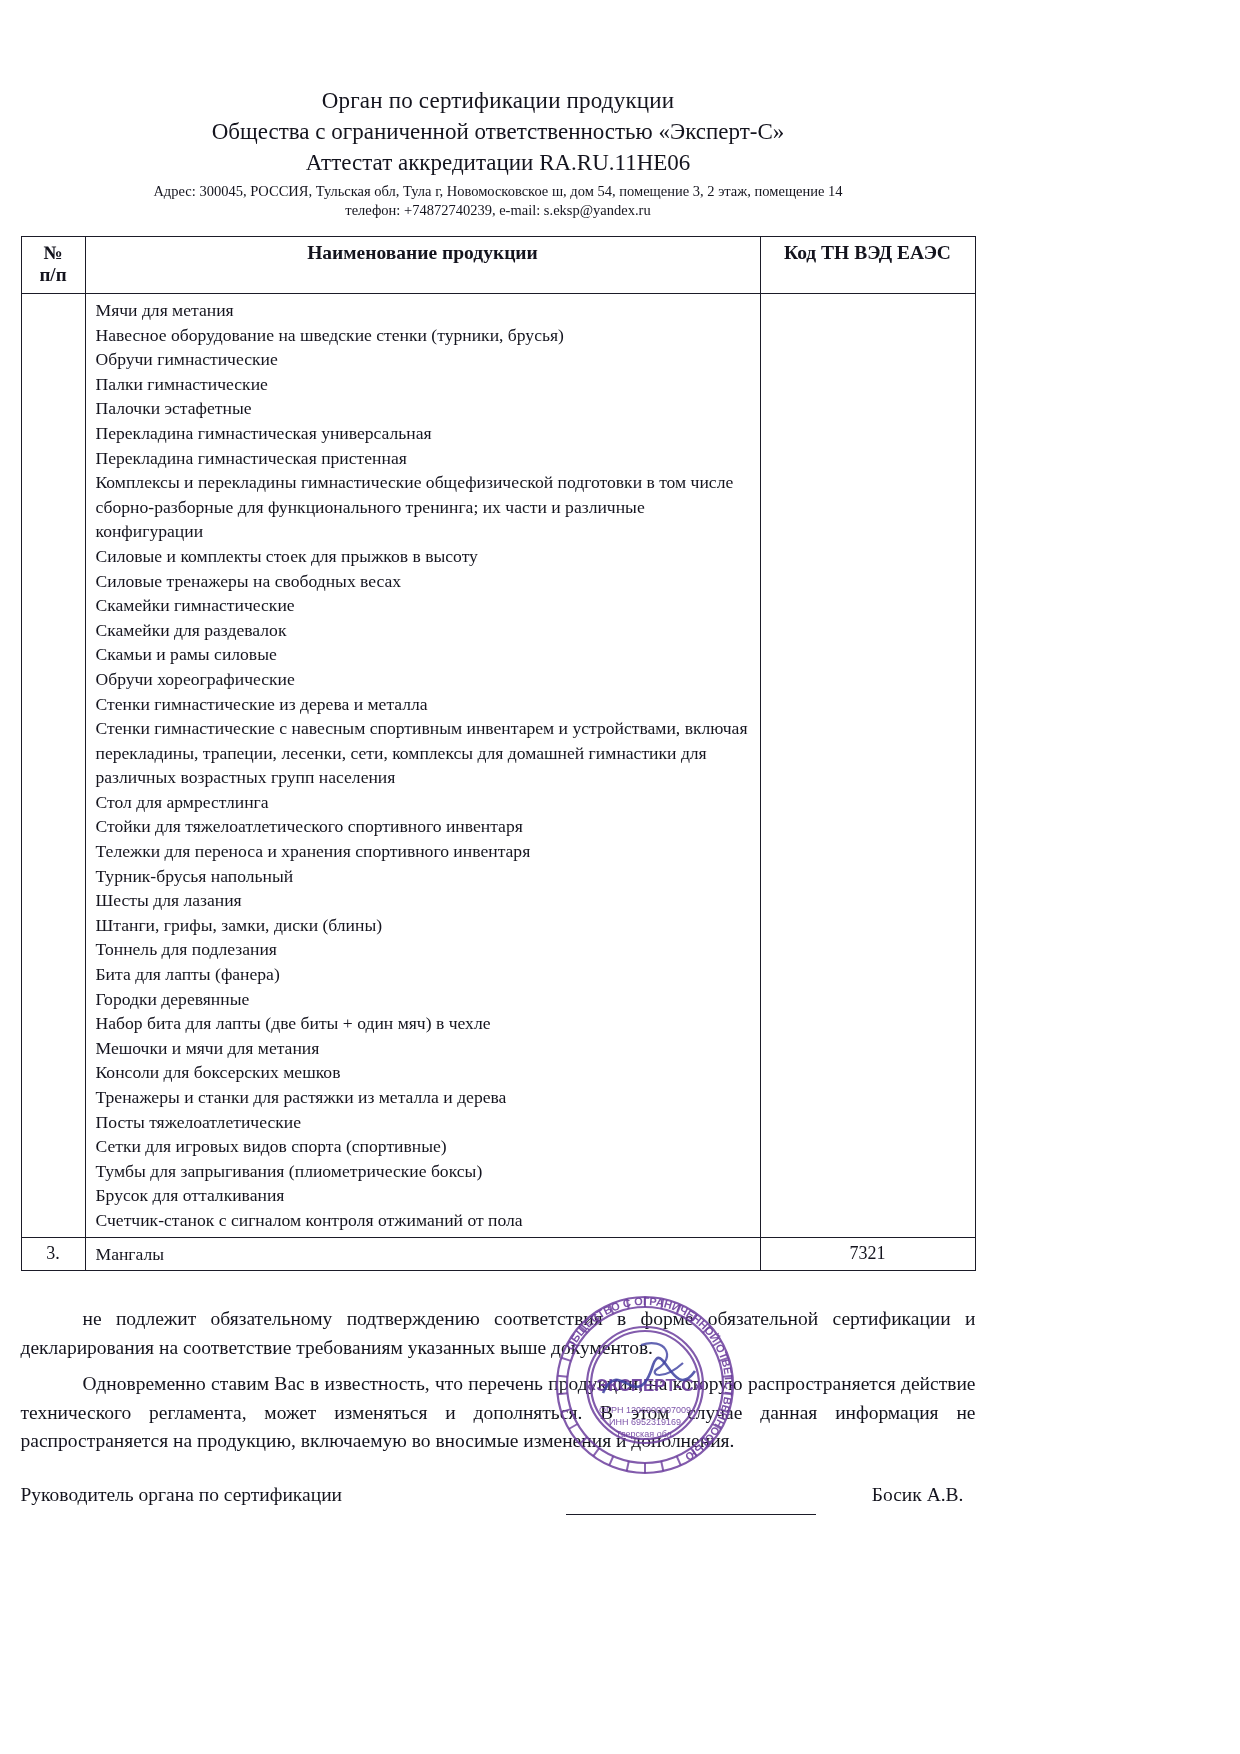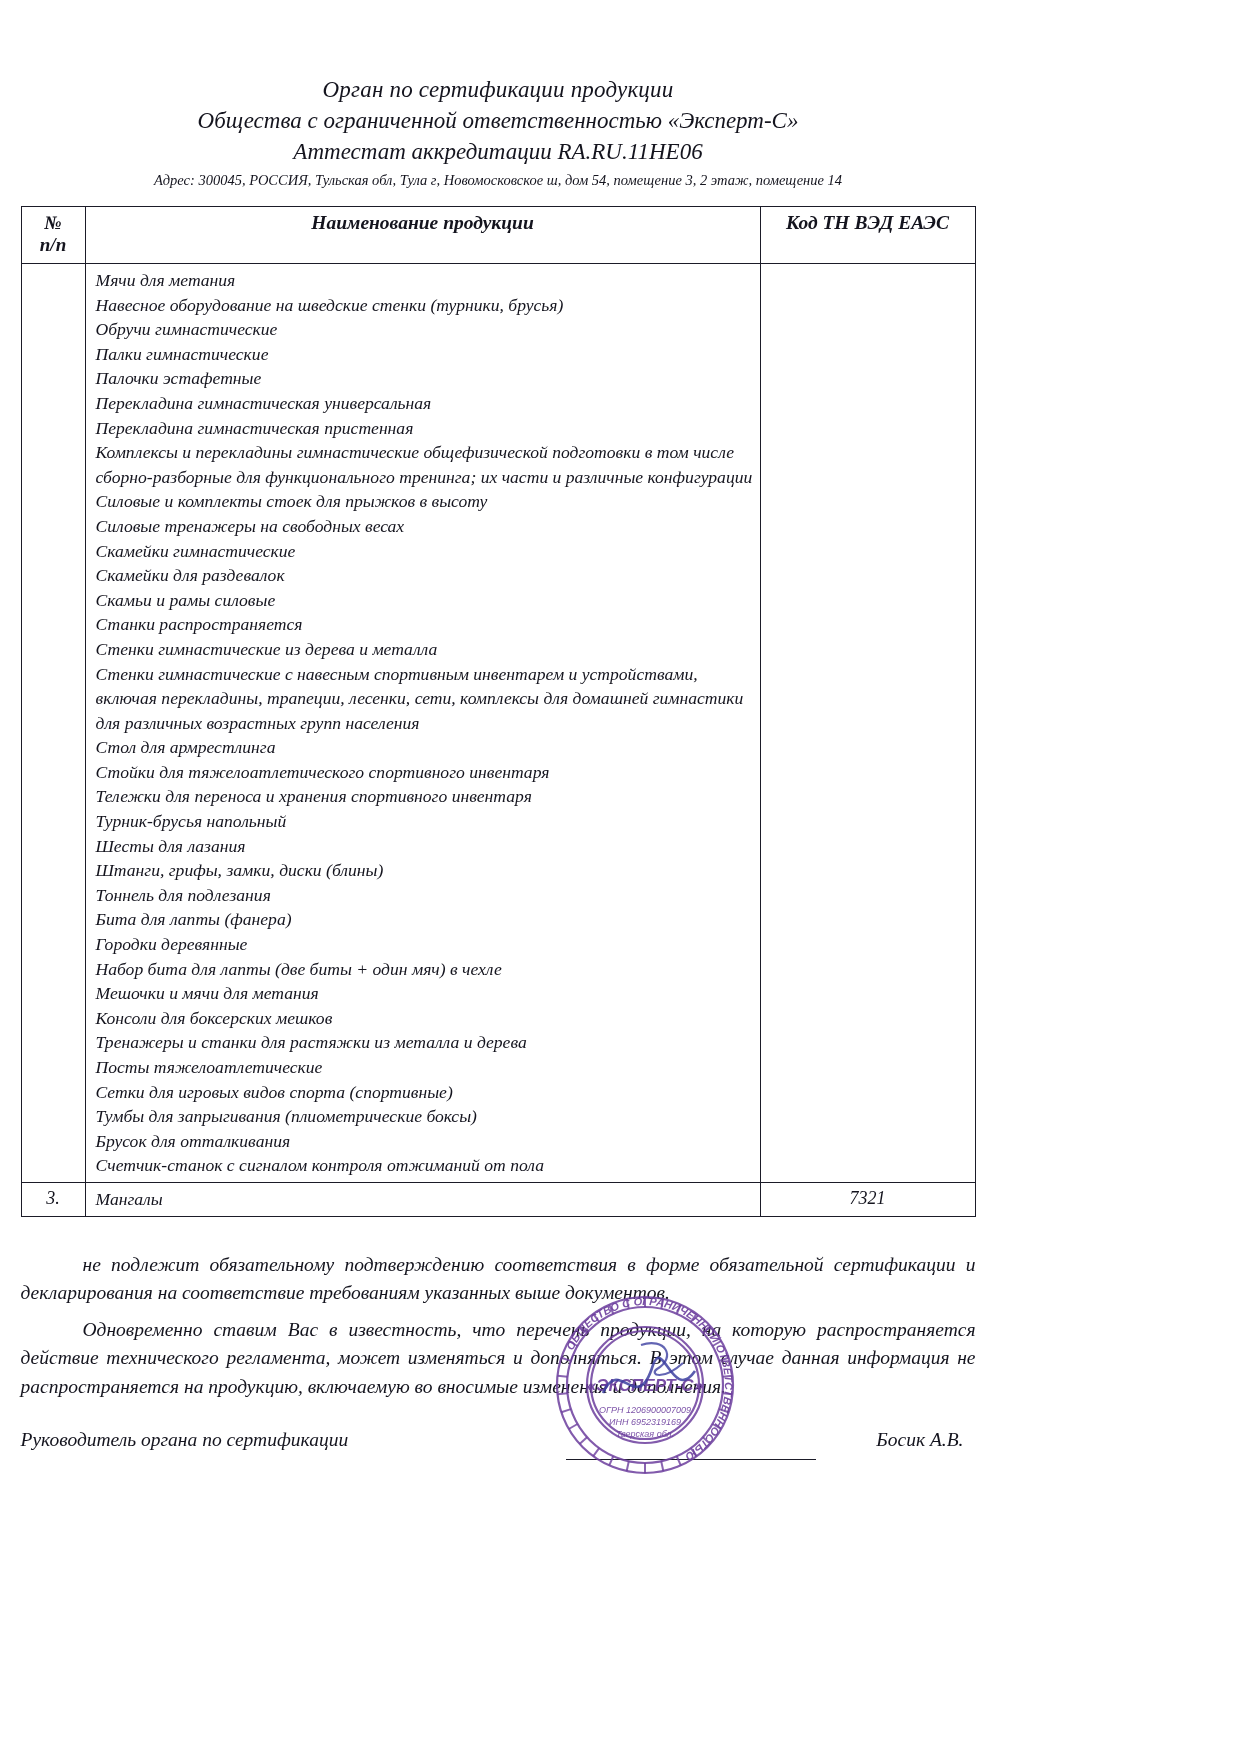--- a/index.html
+++ b/index.html
@@ -13,22 +13,21 @@
     font-family: "Liberation Serif", serif;
     color: #14141e;
     position: relative;
     overflow: hidden;
   }
   .page {
     position: relative;
     width: 996px;
     height: 1754px;
     box-sizing: border-box;
-    padding: 5px;
-    font-style: italic;
+    padding: 16px;
   }
 
   
   .header {
     text-align: center;
     padding-top: 70px;
   }
   .header .line1 {
     font-size: 23px;
     line-height: 30px;
@@ -159,20 +158,21 @@
 </head>
 <body>
 
 <div class="page">
 
   <div class="header">
     <div class="line1">Орган по сертификации продукции</div>
     <div class="line2">Общества с ограниченной ответственностью «Эксперт-С»</div>
     <div class="line3">Аттестат аккредитации RA.RU.11HE06</div>
     <div class="addr">Адрес: 300045, РОССИЯ, Тульская обл, Тула г, Новомосковское ш, дом 54, помещение 3, 2 этаж, помещение 14</div>
+    <div class="phone">телефон: +74872740239, e-mail: s.eksp@yandex.ru</div>
   </div>
 
   <div class="tbl-wrap">
     <table class="main">
       <colgroup>
         <col class="col-num">
         <col>
         <col class="col-code">
       </colgroup>
       <thead>
@@ -196,21 +196,21 @@
               <li>Палки гимнастические</li>
               <li>Палочки эстафетные</li>
               <li>Перекладина гимнастическая универсальная</li>
               <li>Перекладина гимнастическая пристенная</li>
               <li>Комплексы и перекладины гимнастические общефизической подготовки в том числе сборно-разборные для функционального тренинга; их части и различные конфигурации</li>
               <li>Силовые и комплекты стоек для прыжков в высоту</li>
               <li>Силовые тренажеры на свободных весах</li>
               <li>Скамейки гимнастические</li>
               <li>Скамейки для раздевалок</li>
               <li>Скамьи и рамы силовые</li>
-              <li>Станки распространяется</li>
+              <li>Обручи хореографические</li>
               <li>Стенки гимнастические из дерева и металла</li>
               <li>Стенки гимнастические с навесным спортивным инвентарем и устройствами, включая перекладины, трапеции, лесенки, сети, комплексы для домашней гимнастики для различных возрастных групп населения</li>
               <li>Стол для армрестлинга</li>
               <li>Стойки для тяжелоатлетического спортивного инвентаря</li>
               <li>Тележки для переноса и хранения спортивного инвентаря</li>
               <li>Турник-брусья напольный</li>
               <li>Шесты для лазания</li>
               <li>Штанги, грифы, замки, диски (блины)</li>
               <li>Тоннель для подлезания</li>
               <li>Бита для лапты (фанера)</li>

